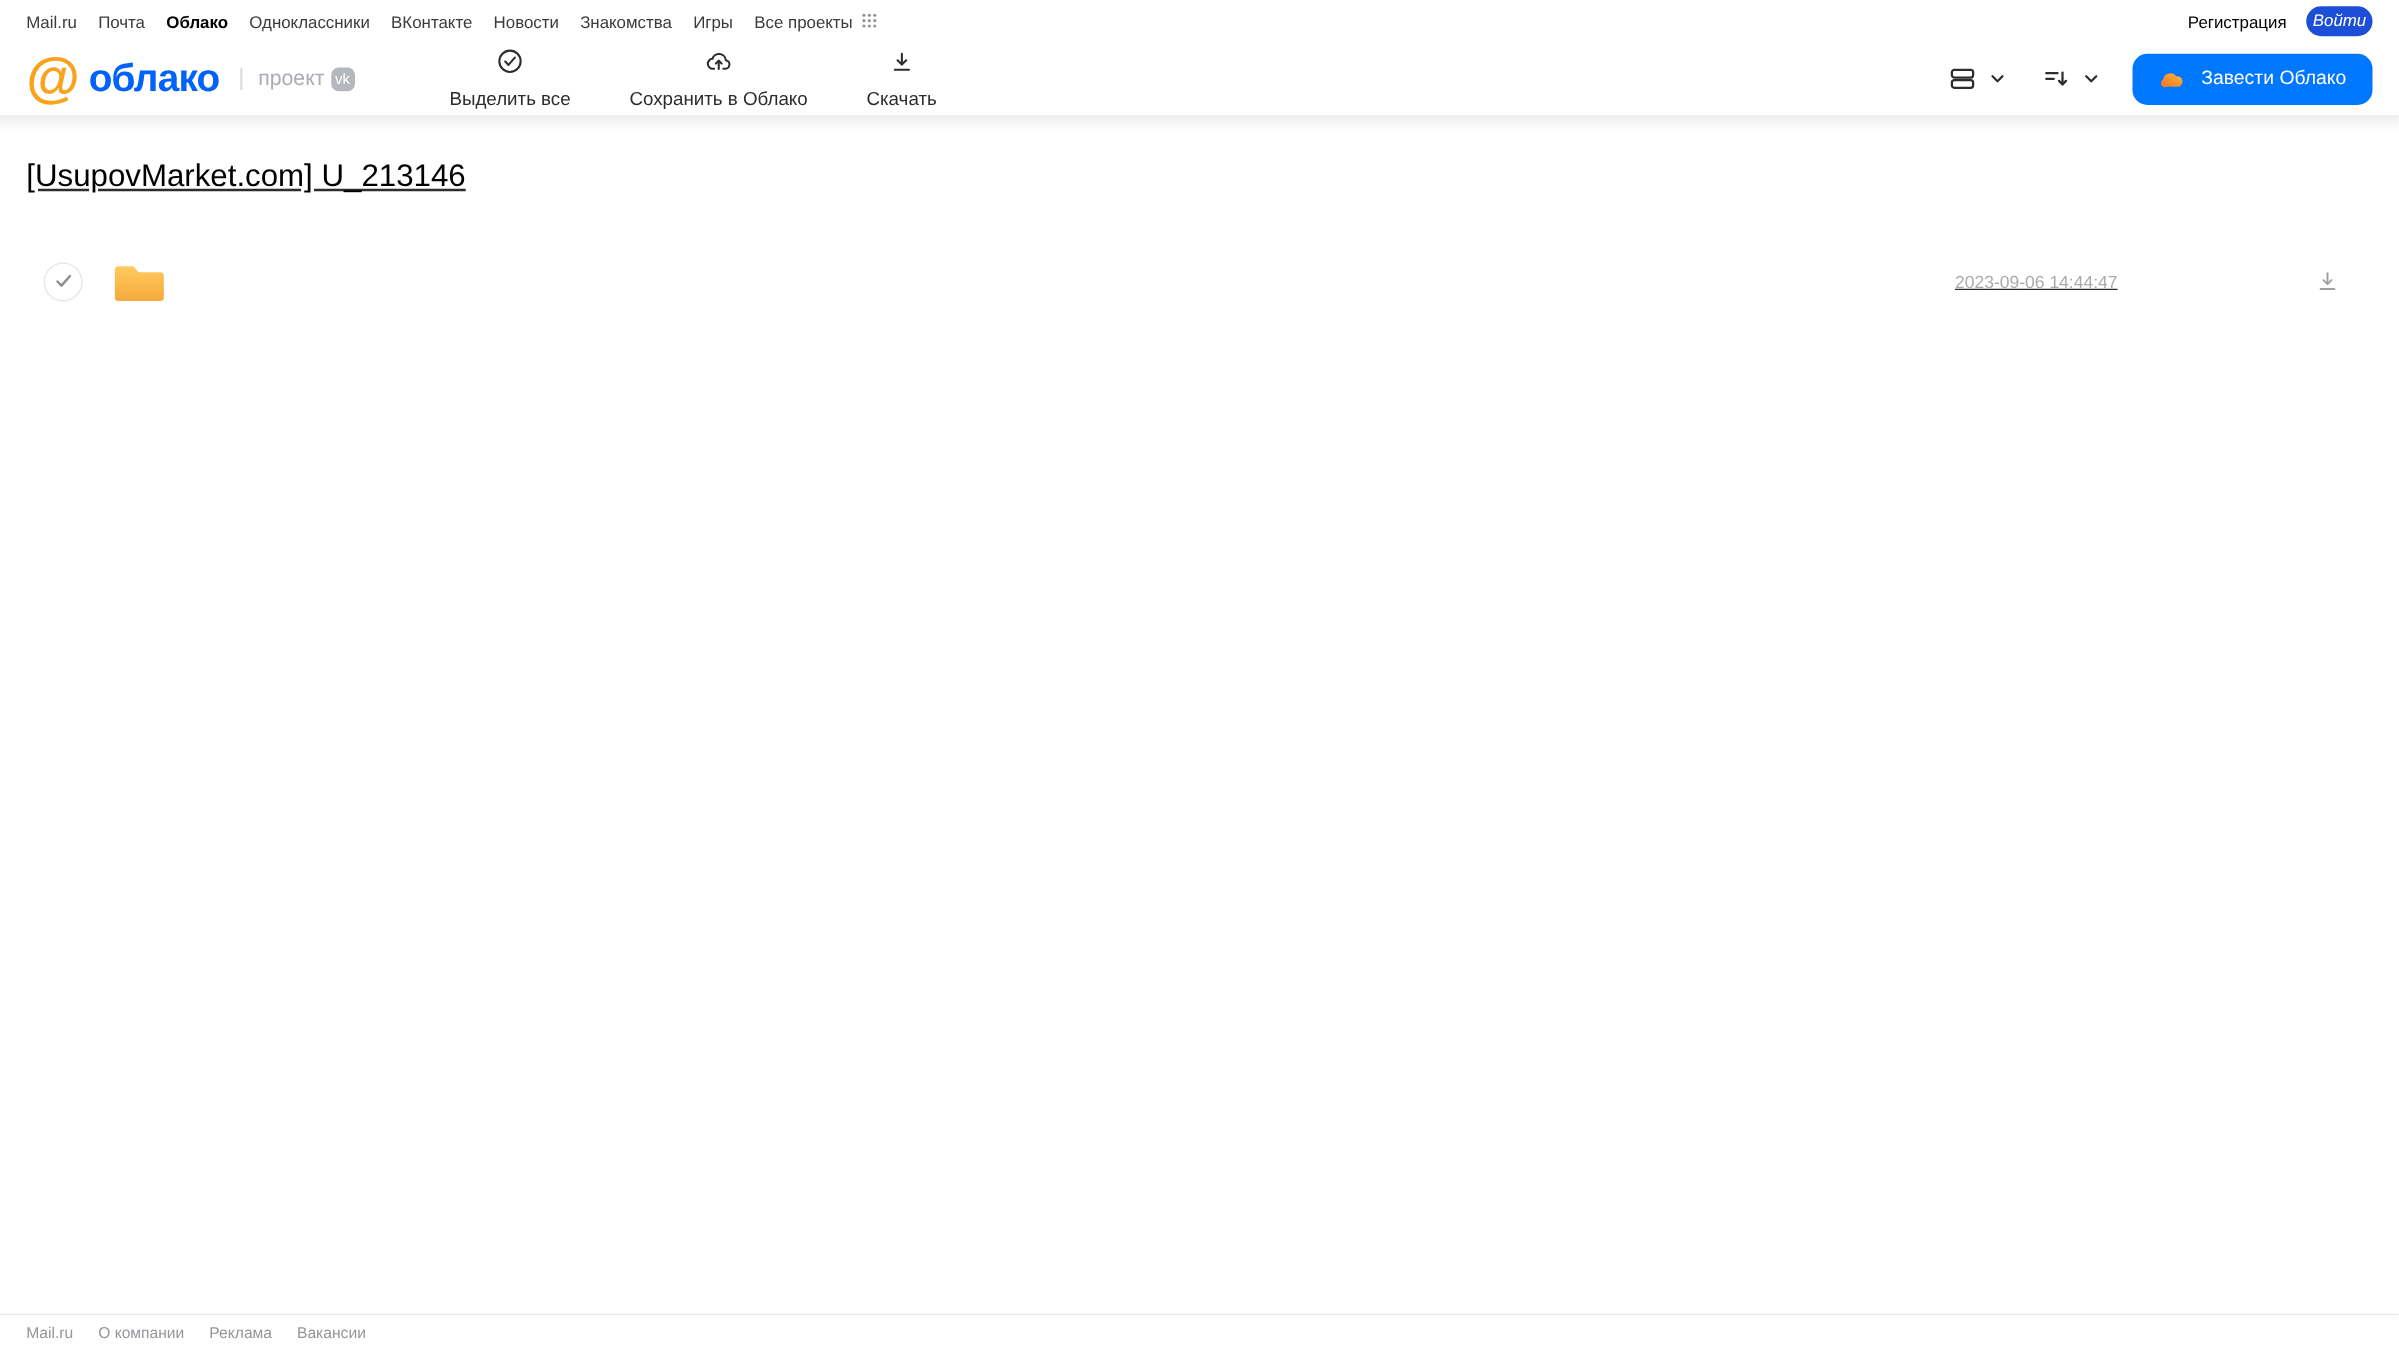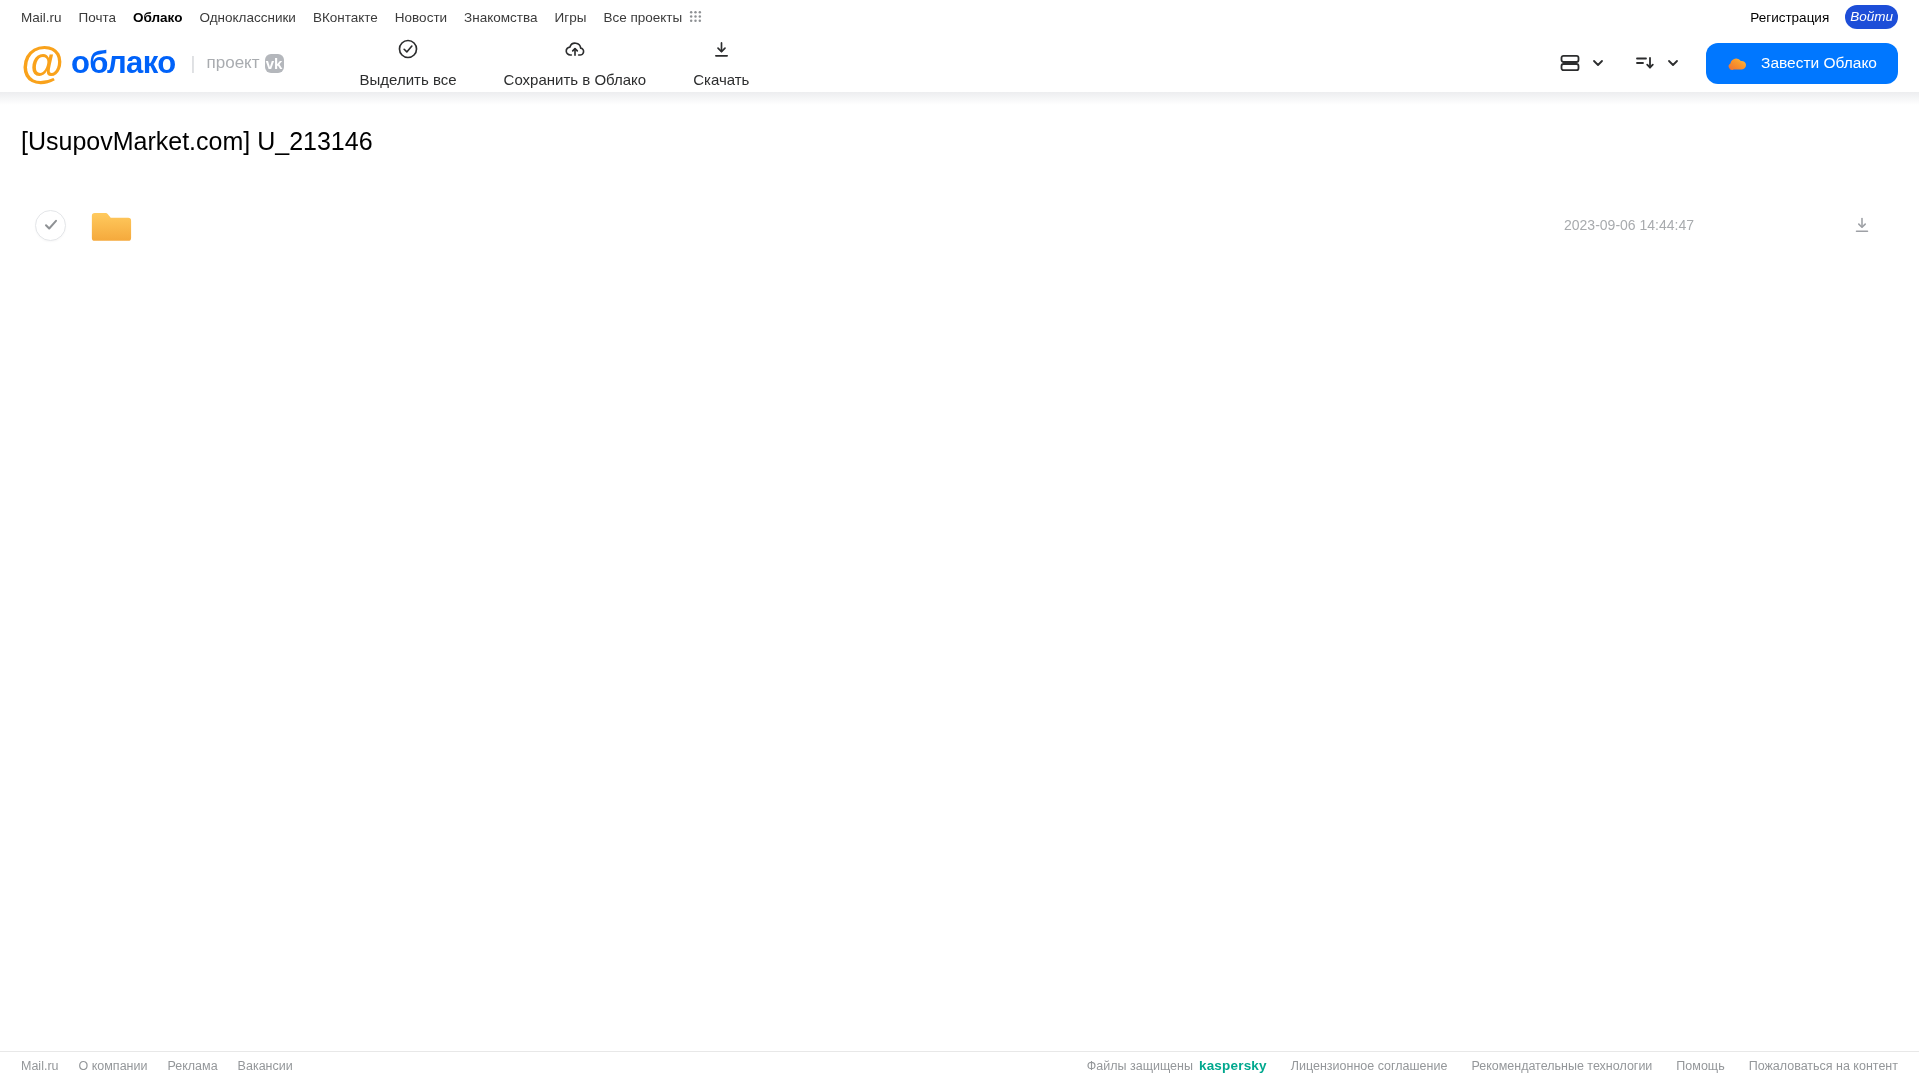--- a/index.html
+++ b/index.html
@@ -23,36 +23,36 @@
   .header { display:flex; align-items:center; height:58px; padding:0 21px; position:relative; }
   .header::after {
     content:""; position:absolute; left:0; right:0; top:100%; height:13px; pointer-events:none;
     background:linear-gradient(rgba(170,175,184,0.22), rgba(255,255,255,0));
   }
   .logo { display:flex; align-items:center; cursor:pointer; }
   .logo-at { color:#f9a21b; font-size:44px; font-weight:800; line-height:0.9; margin-right:7px; }
   .logo-text { color:#0062f9; font-size:31px; font-weight:700; letter-spacing:-0.6px; }
   .logo-divider { color:#d8dadd; font-size:19px; margin:0 11px 0 15px; font-weight:400; }
   .project-label { color:#a9acb0; font-size:17px; display:flex; align-items:center; gap:5px; }
-  .vk-badge { width:19px; height:19px; background:#b4b7bc; border-radius:6px; color:#fff; font-size:15px; font-weight:700; display:flex; align-items:center; justify-content:center; }
+  .vk-badge { width:19px; height:19px; background:#b4b7bc; border-radius:6px; color:#fff; font-size:12px; font-weight:400; display:flex; align-items:center; justify-content:center; }
 
   .toolbar { display:flex; align-items:center; gap:47px; margin-left:76px; }
   .tool-btn { display:flex; align-items:center; gap:11px; font-size:15px; color:#2c2d2e; cursor:pointer; white-space:nowrap;flex-direction:column; }
 
   .header-right { margin-left:auto; display:flex; align-items:center; }
   .icon-drop { display:flex; align-items:center; gap:9px; cursor:pointer; color:#2c2d2e; }
   .icon-drop + .icon-drop { margin-left:28px; }
   .create-btn {
     display:flex; align-items:center; gap:11px; margin-left:26px;
     background:#0077ff; color:#fff; font-size:15.5px; height:41px; padding:0 21px;
     border-radius:12px; cursor:pointer; border:none; white-space:nowrap;
   }
 
   
-  .main { padding:0 21px; }
+  .main { padding:0 21px;text-decoration:underline; }
   .page-title { font-size:25px; font-weight:400; color:#000; margin:35px 0 0; }
 
   .file-row { display:flex; align-items:center; margin-top:43px; height:52px; }
   .row-check {
     width:31px; height:31px; border-radius:50%; border:1px solid #e4e6e9; background:#fff;
     display:flex; align-items:center; justify-content:center; margin-left:14px; cursor:pointer; flex:none;
     box-shadow:0 1px 2px rgba(0,0,0,0.03);
   }
   .folder-icon { margin-left:23px; flex:none; cursor:pointer; }
   .file-name { margin-left:21px; font-size:14.5px; color:#333; cursor:pointer; }
@@ -225,23 +225,13 @@
     </span>
   </div>
 </div>
 
 <div class="footer">
   <span class="f-link">Mail.ru</span>
   <span class="f-link">О компании</span>
   <span class="f-link">Реклама</span>
   <span class="f-link">Вакансии</span>
 
-  <div class="footer-right">
-    <span class="kaspersky-wrap f-link" style="margin-left:0;">
-      <span>Файлы защищены</span>
-      <span class="kaspersky-logo">kaspersky</span>
-    </span>
-    <span class="f-link">Лицензионное соглашение</span>
-    <span class="f-link">Рекомендательные технологии</span>
-    <span class="f-link">Помощь</span>
-    <span class="f-link">Пожаловаться на контент</span>
-  </div>
 </div>
 
 </body></html>

